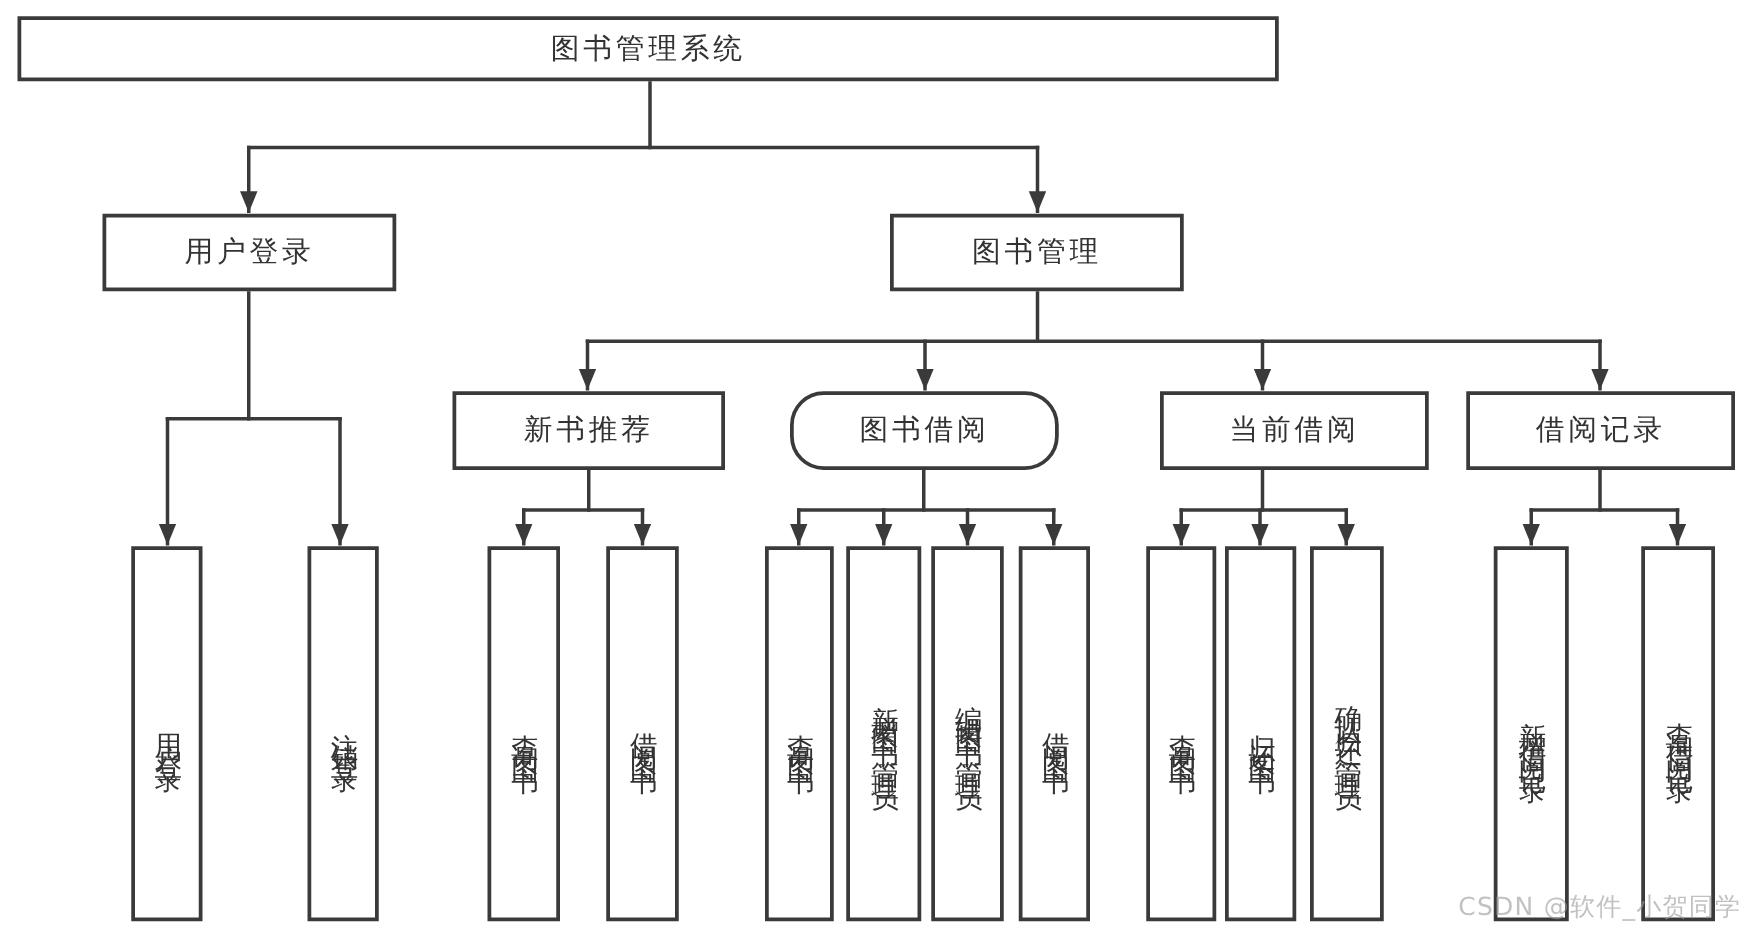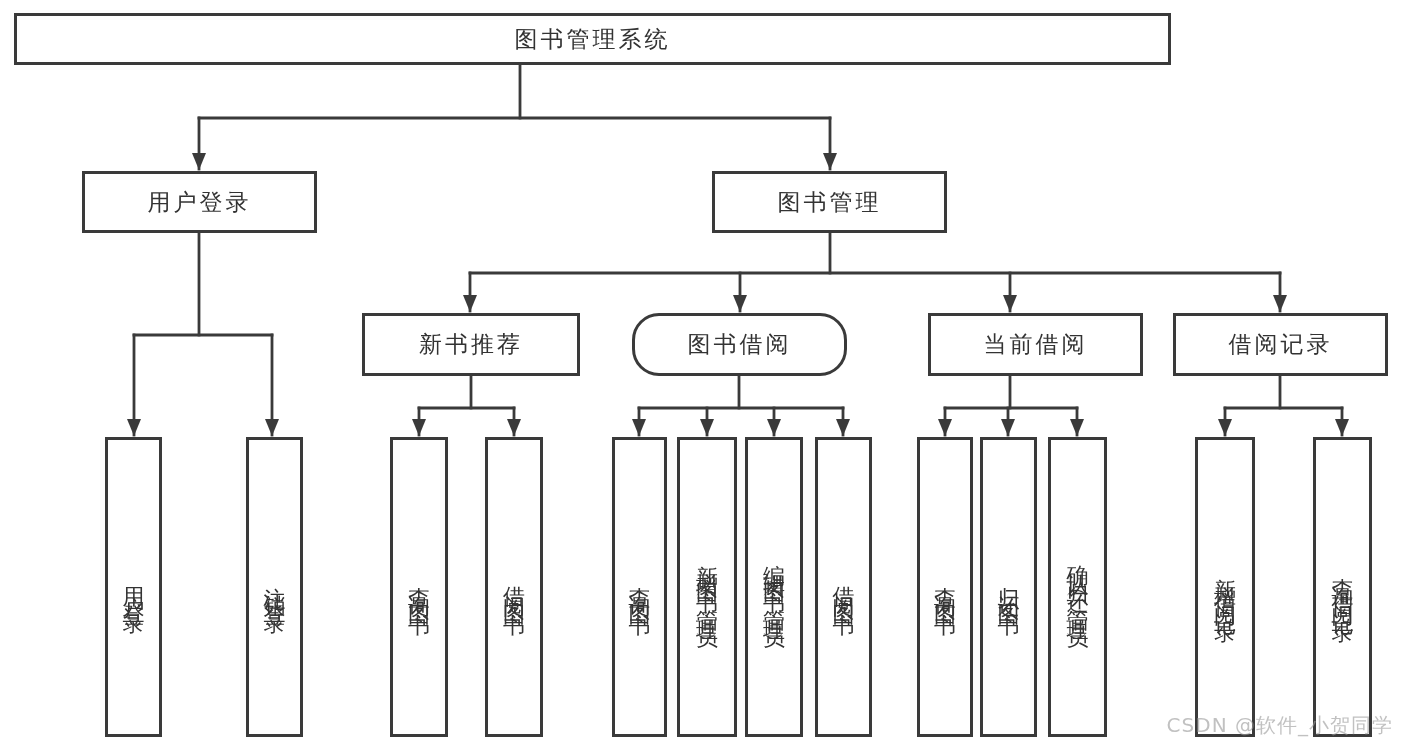--- a/index.html
+++ b/index.html
@@ -91,21 +91,21 @@
       <line x1="1008" y1="408" x2="1008" y2="435" marker-end="url(#arr)"></line>
       <line x1="1077" y1="408" x2="1077" y2="435" marker-end="url(#arr)"></line>
 
       <line x1="1280" y1="376" x2="1280" y2="408"></line>
       <line x1="1225" y1="408" x2="1342" y2="408"></line>
       <line x1="1225" y1="408" x2="1225" y2="435" marker-end="url(#arr)"></line>
       <line x1="1342" y1="408" x2="1342" y2="435" marker-end="url(#arr)"></line>
     </g>
   </svg>
 
-  <div class="node hnode" style="left:14px;top:13px;width:1157px;height:52px;">
+  <div class="node hnode" style="left:14px;top:13px;width:1009px;height:52px;">
     <span>图书管理系统</span>
   </div>
 
   <div class="node hnode" style="left:82px;top:171px;width:235px;height:62px;">
     <span>用户登录</span>
   </div>
   <div class="node hnode" style="left:362px;top:313px;width:218px;height:63px;">
     <span>新书推荐</span>
   </div>
 

